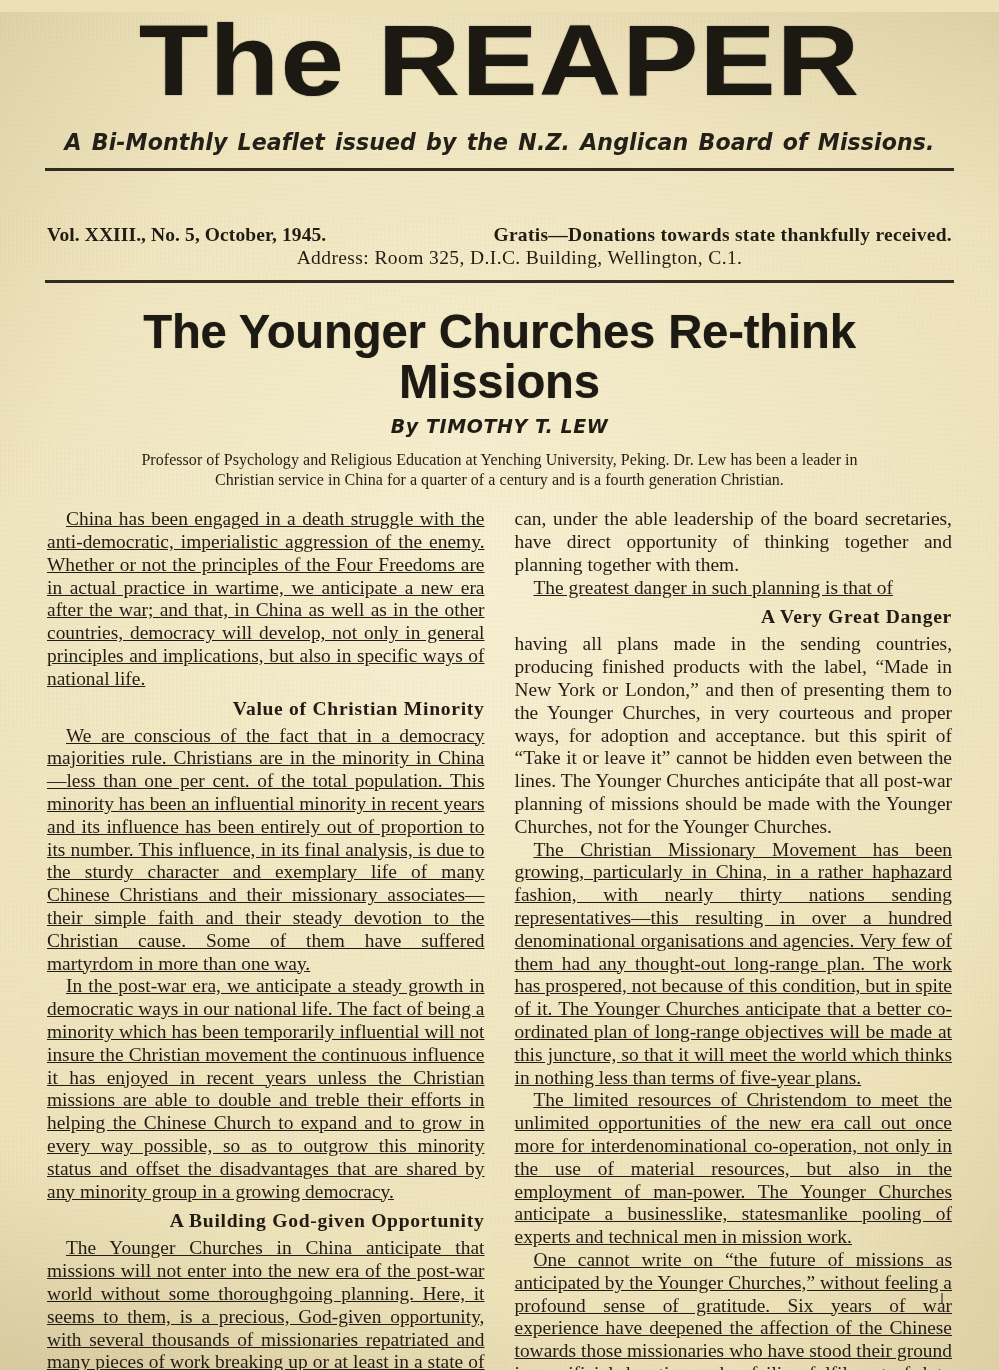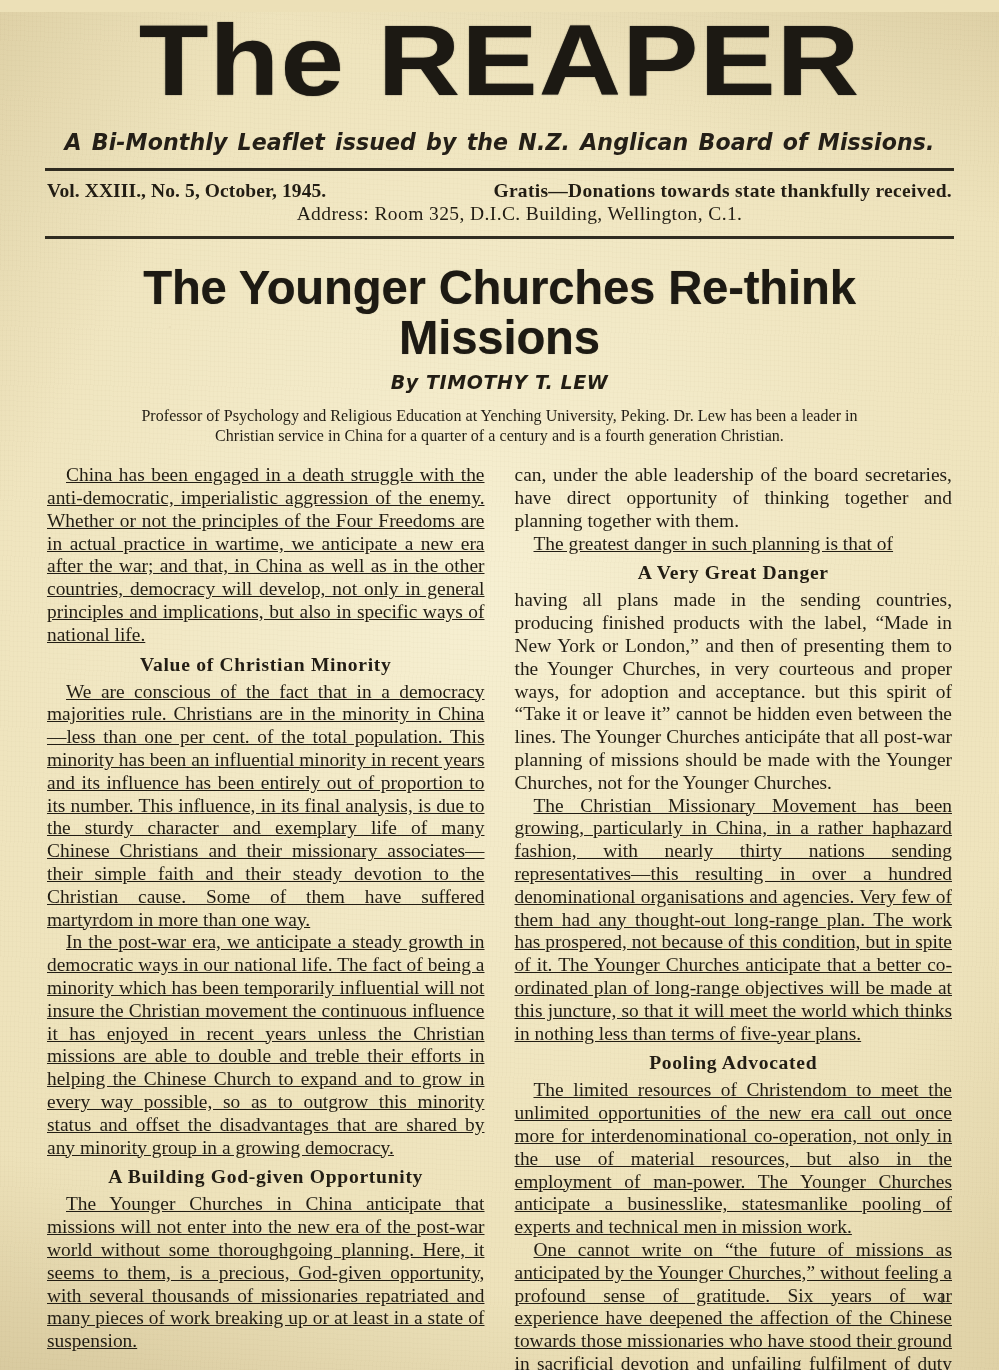--- a/index.html
+++ b/index.html
@@ -107,21 +107,21 @@
   .issueline {
     display: flex;
     justify-content: space-between;
     align-items: baseline;
     font-family: "Liberation Serif", serif;
     font-weight: bold;
     font-size: 19.5px;
     margin: 9px 13px 0 13px;
     letter-spacing: 0.1px;
   }
-  .issue-vol { white-space: nowrap; }
+  .issue-vol { white-space: nowrap; margin-top: 44px; }
   .issue-gratis { white-space: nowrap; letter-spacing: 0.3px; }
   .issue-address {
     text-align: center;
     font-family: "Liberation Serif", serif;
     font-weight: normal;
     font-size: 19.5px;
     margin: 1px 0 0 0;
     letter-spacing: 0.4px;
     padding-left: 40px;
   }
@@ -174,21 +174,21 @@
     letter-spacing: 0.02px;
     hyphens: none;
   }
   .col p.indent { text-indent: 19px; text-decoration: underline; }
   .col p.flush { text-indent: 0; }
 
   .subhead {
     font-family: "Liberation Serif", serif;
     font-weight: bold;
     font-size: 19.6px;
-    text-align: center;
+    text-align: right;
     margin: 7px 0 5px 0;
     letter-spacing: 0.7px;
   }
 
   .stray-mark {
     position: absolute;
     width: 2px;
     height: 11px;
     background: rgba(40,34,22,0.55);
     right: 56px;
@@ -233,21 +233,20 @@
       <p class="indent">The Younger Churches in China anticipate that missions will not enter into the new era of the post-war world without some thoroughgoing planning. Here, it seems to them, is a precious, God-given opportunity, with several thousands of missionaries repatriated and many pieces of work breaking up or at least in a state of suspension.</p>
 
     </div>
 
     <div class="col">
       <p class="flush">can, under the able leadership of the board secretaries, have direct opportunity of thinking together and planning together with them.</p>
       <p class="indent">The greatest danger in such planning is that of</p>
       <div class="subhead">A Very Great Danger</div>
       <p class="flush">having all plans made in the sending countries, producing finished products with the label, “Made in New York or London,” and then of presenting them to the Younger Churches, in very courteous and proper ways, for adoption and acceptance. but this spirit of “Take it or leave it” cannot be hidden even between the lines. The Younger Churches anticipáte that all post-war planning of missions should be made with the Younger Churches, not for the Younger Churches.</p>
       <p class="indent">The Christian Missionary Movement has been growing, particularly in China, in a rather haphazard fashion, with nearly thirty nations sending representatives—this resulting in over a hundred denominational organisations and agencies. Very few of them had any thought-out long-range plan. The work has prospered, not because of this condition, but in spite of it. The Younger Churches anticipate that a better co-ordinated plan of long-range objectives will be made at this juncture, so that it will meet the world which thinks in nothing less than terms of five-year plans.</p>
-      <div class="subhead">Pooling Advocated</div>
       <p class="indent">The limited resources of Christendom to meet the unlimited opportunities of the new era call out once more for interdenominational co-operation, not only in the use of material resources, but also in the employment of man-power. The Younger Churches anticipate a businesslike, statesmanlike pooling of experts and technical men in mission work.</p>
       <p class="indent">One cannot write on “the future of missions as anticipated by the Younger Churches,” without feeling a profound sense of gratitude. Six years of war experience have deepened the affection of the Chinese towards those missionaries who have stood their ground in sacrificial devotion and unfailing fulfilment of duty in the face of danger and difficulty. The Younger Churches anticipate that the international fellowship of the Christian Church in China will remain forever an integral part of her life, even when the time comes that the Younger Churches are capable of shouldering all their burdens and responsibilities alone.</p>
     </div>
 
   </div>
 
   <div class="stray-mark"></div>
 
 </div>
 

